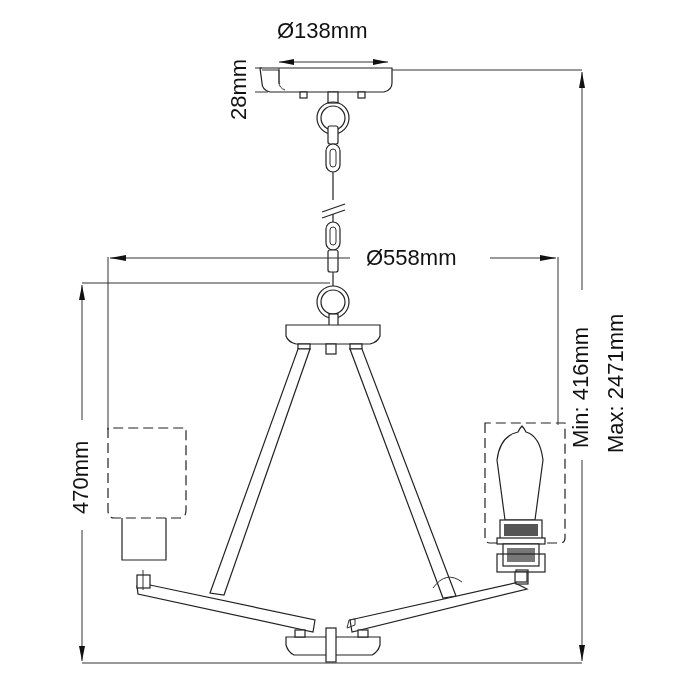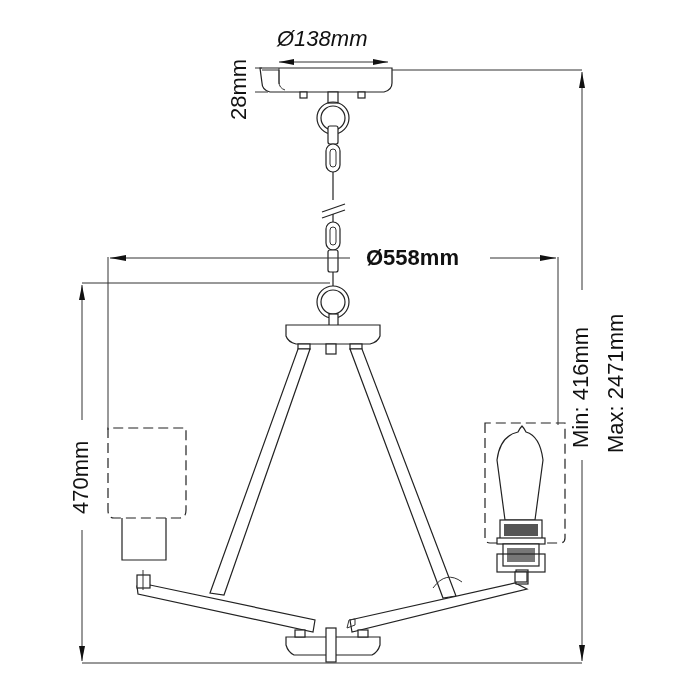--- a/index.html
+++ b/index.html
@@ -131,23 +131,23 @@
   <g>
     <line class="thin" x1="392" y1="70" x2="582" y2="70"></line>
     <line class="thin" x1="582" y1="72" x2="582" y2="290"></line>
     <line class="thin" x1="582" y1="460" x2="582" y2="661"></line>
     <line class="thin" x1="560" y1="663" x2="582" y2="663"></line>
     <polygon class="arrow" points="582,72 579,88 585,88"></polygon>
     <polygon class="arrow" points="582,661 579,645 585,645"></polygon>
   </g>
 </svg>
 
-<div class="dim-label" style="left:277px; top:28px; font-size:22px; background:transparent;font-style:italic;">Ø138mm</div>
+<div class="dim-label" style="left:277px; top:20px; font-size:22px; background:transparent;">Ø138mm</div>
 
 <div class="dim-label rot" style="left:228px; top:120px; font-size:22px; background:transparent;">28mm</div>
 
-<div class="dim-label" style="left:362px; top:247px; font-size:22px; padding:0 4px;font-weight:bold;">Ø558mm</div>
+<div class="dim-label" style="left:362px; top:247px; font-size:22px; padding:0 4px;">Ø558mm</div>
 
 <div class="dim-label rot" style="left:70px; top:518px; font-size:22px; padding:0 4px;">470mm</div>
 
 <div class="dim-label rot" style="left:570px; top:448px; font-size:22px; background:transparent;">Min: 416mm</div>
 
 <div class="dim-label rot" style="left:605px; top:453px; font-size:22px; background:transparent;">Max: 2471mm</div>
 
 </body></html>

